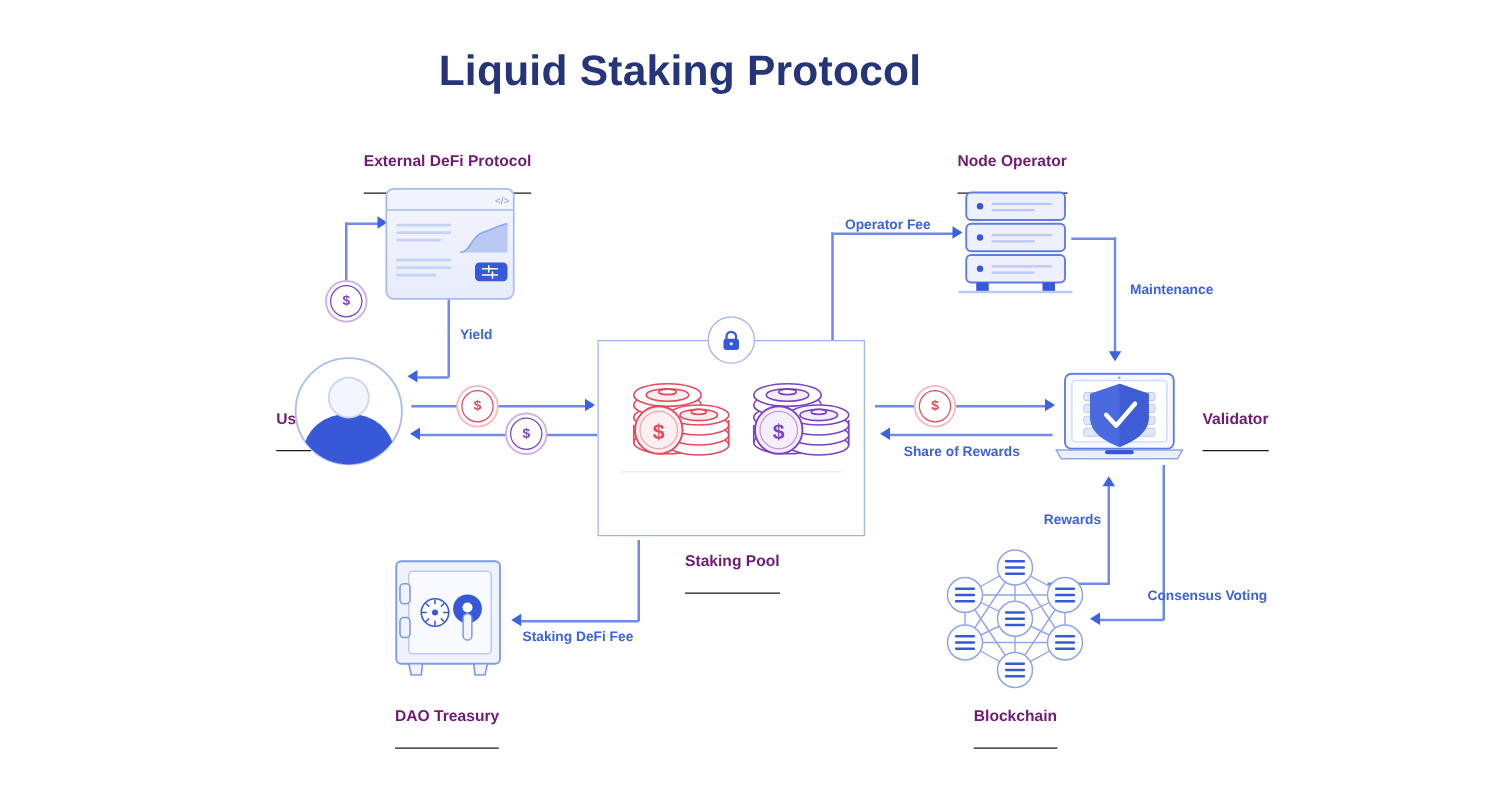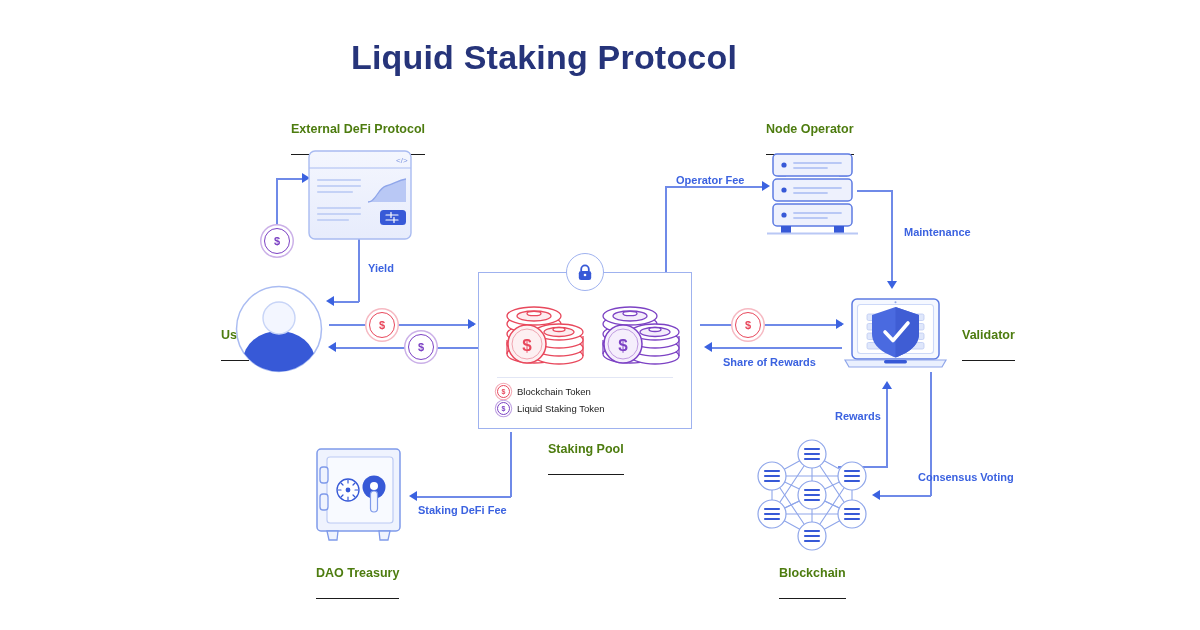--- a/index.html
+++ b/index.html
@@ -14,21 +14,21 @@
   .title {
     position: absolute; left: 0; top: 38px; width: 1088px;
     text-align: center;
     font-size: 34px; font-weight: bold; letter-spacing: .2px;
     color: #26347a;
   }
 
   
   .cap {
     position: absolute;
-    font-size: 12.5px; font-weight: bold; color: #4d7c0f;
+    font-size: 12.5px; font-weight: bold; color: #701a75;
     white-space: nowrap;
     border-bottom: 1.6px solid #1b1b1b;
     padding-bottom: 18px;
   }
 
   
   .alab {
     position: absolute;
     font-size: 11px; font-weight: bold; color: #3b62e0;
     white-space: nowrap;
@@ -263,30 +263,20 @@
       <ellipse cx="63" cy="40" rx="24" ry="8"></ellipse>
       <ellipse cx="63" cy="40" rx="15" ry="4.5" fill="#f3ecfb"></ellipse>
       <ellipse cx="63" cy="37.5" rx="6" ry="2" fill="#fff"></ellipse>
     </g>
     <circle cx="31" cy="52" r="19" fill="#f5eefc" stroke="#7c42c4" stroke-width="1.5"></circle>
     <circle cx="31" cy="52" r="15" fill="none" stroke="#bf9ae0" stroke-width="1"></circle>
     <text x="31" y="59" text-anchor="middle" font-size="17" font-weight="bold" fill="#7c42c4" font-family="'Liberation Sans',sans-serif">$</text>
   </svg>
 
   <div class="pool-divider"></div>
-  <div class="legend">
-    <div class="legend-row">
-      <span class="legend-dot red">$</span>
-      <span class="legend-txt">Blockchain Token</span>
-    </div>
-    <div class="legend-row">
-      <span class="legend-dot pur">$</span>
-      <span class="legend-txt">Liquid Staking Token</span>
-    </div>
-  </div>
   <div class="cap" style="left:548px; top:442px;">Staking Pool</div>
 
   <div class="cap" style="left:962px; top:328px;">Validator</div>
   <svg class="fig" style="left:843px; top:298px;" width="105" height="75" viewBox="0 0 105 75">
     <rect x="9" y="1" width="87" height="60" rx="5" fill="#f5f8ff" stroke="#5d7be2" stroke-width="1.5"></rect>
     <rect x="14.5" y="6.5" width="76" height="49" rx="3" fill="#ffffff" stroke="#cdd9f8" stroke-width="1.1"></rect>
     <circle cx="52.5" cy="4.2" r="1" fill="#8fa6ea"></circle>
     <g fill="#dfe7fb" stroke="#bccaf3" stroke-width=".8">
       <rect x="24" y="16" width="57" height="6.5" rx="1.6"></rect>
       <rect x="24" y="25.5" width="57" height="6.5" rx="1.6"></rect>

